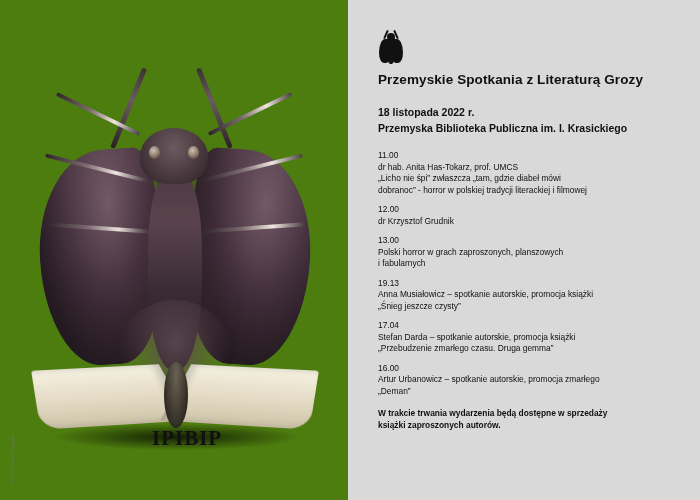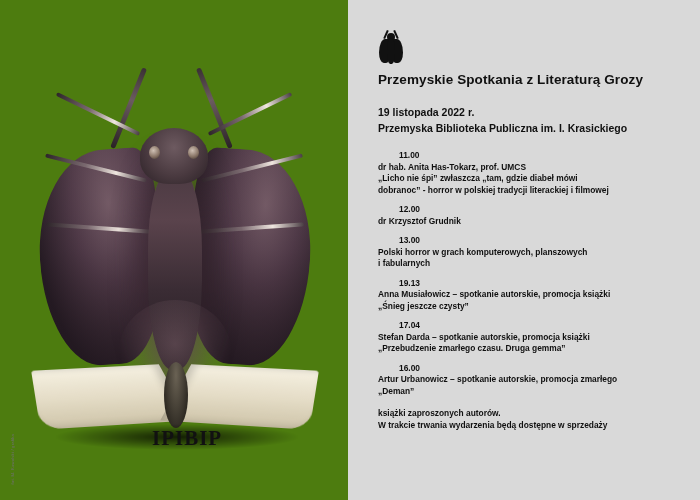--- a/index.html
+++ b/index.html
@@ -277,27 +277,26 @@
     position: absolute;
     left: 0;
     top: 150px;
     width: 300px;
   }
   .slot {
     margin-bottom: 8px;
   }
   .slot-time {
     font-size: 8.4px;
-    font-weight: bold;
+    font-weight: normal;
     line-height: 11.5px;
-    margin-left: 21px;
   }
   .slot-line {
     font-size: 8.4px;
-    font-weight: bold;
+    font-weight: normal;
     line-height: 11.5px;
   }
   .footer-note {
     margin-top: 10px;
     font-size: 8.4px;
     font-weight: bold;
     line-height: 12px;
   }
 </style>
 </head>
@@ -348,41 +347,41 @@
       <div class="mm-ant r"></div>
       <div class="mm-head"></div>
       <div class="mm-wing l"></div>
       <div class="mm-wing r"></div>
       <div class="mm-body"></div>
     </div>
 
     <div class="title">Przemyskie Spotkania z Literaturą Grozy</div>
 
     <div class="subtitle">
-      <div>19 listopada 2022 r.</div>
+      <div>18 listopada 2022 r.</div>
       <div>Przemyska Biblioteka Publiczna im. I. Krasickiego</div>
     </div>
 
     <div class="schedule">
 
       <div class="slot">
         <div class="slot-time">11.00</div>
         <div class="slot-line">dr hab. Anita Has-Tokarz, prof. UMCS</div>
         <div class="slot-line">„Licho nie śpi” zwłaszcza „tam, gdzie diabeł mówi</div>
         <div class="slot-line">dobranoc” - horror w polskiej tradycji literackiej i filmowej</div>
       </div>
 
       <div class="slot">
         <div class="slot-time">12.00</div>
         <div class="slot-line">dr Krzysztof Grudnik</div>
       </div>
 
       <div class="slot">
         <div class="slot-time">13.00</div>
-        <div class="slot-line">Polski horror w grach komputerowych, planszowych</div>
+        <div class="slot-line">Polski horror w grach zaproszonych, planszowych</div>
         <div class="slot-line">i fabularnych</div>
       </div>
 
       <div class="slot">
         <div class="slot-time">19.13</div>
         <div class="slot-line">Anna Musiałowicz – spotkanie autorskie, promocja książki</div>
         <div class="slot-line">„Śnieg jeszcze czysty”</div>
       </div>
 
       <div class="slot">
@@ -391,19 +390,19 @@
         <div class="slot-line">„Przebudzenie zmarłego czasu. Druga gemma”</div>
       </div>
 
       <div class="slot">
         <div class="slot-time">16.00</div>
         <div class="slot-line">Artur Urbanowicz – spotkanie autorskie, promocja zmarłego</div>
         <div class="slot-line">„Deman”</div>
       </div>
 
       <div class="footer-note">
+        <div>W trakcie trwania wydarzenia będą dostępne w sprzedaży</div>
         <div>książki zaproszonych autorów.</div>
-        <div>W trakcie trwania wydarzenia będą dostępne w sprzedaży</div>
       </div>
 
     </div>
   </div>
 </div>
 
 </body></html>

